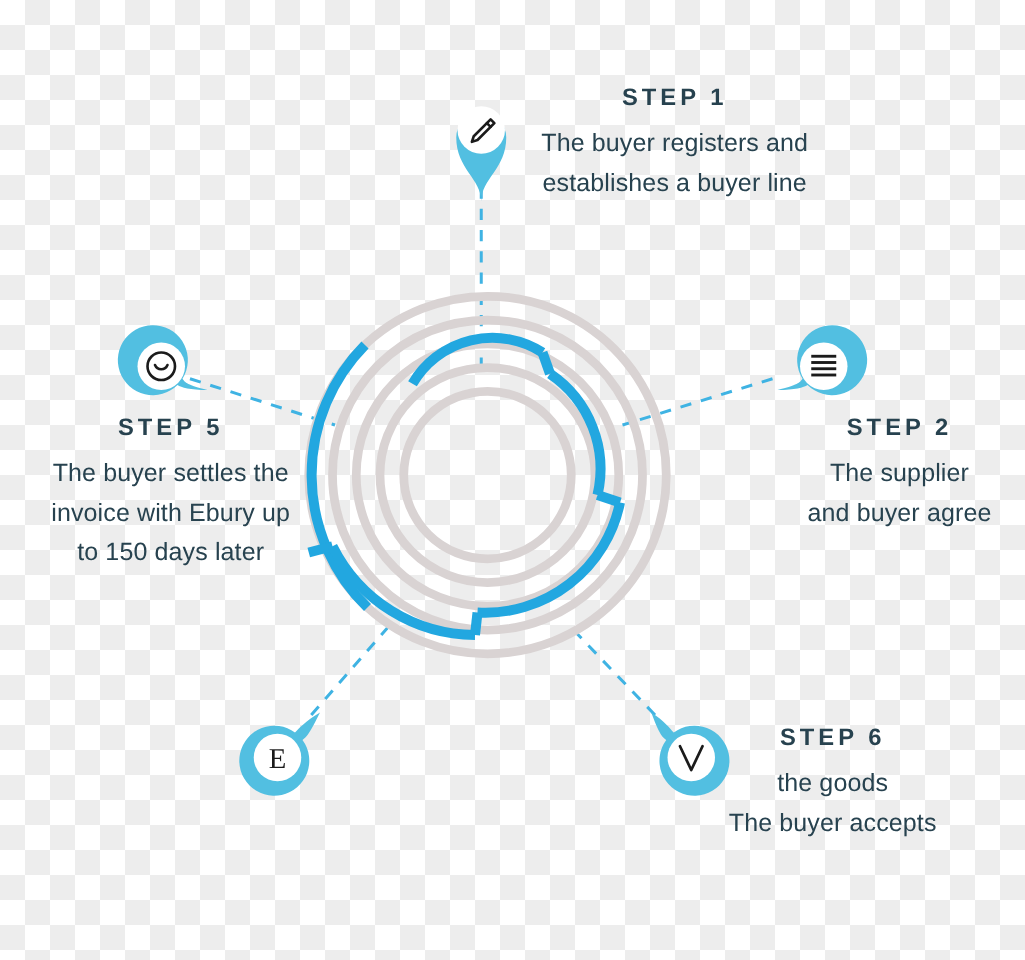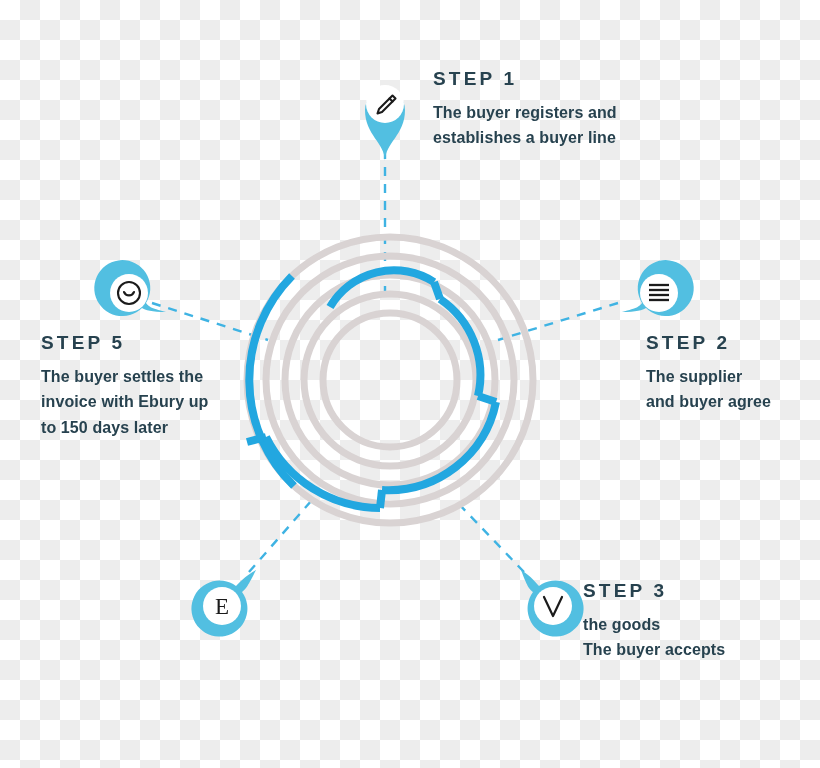--- a/index.html
+++ b/index.html
@@ -14,34 +14,34 @@
     background-image:
       linear-gradient(45deg,#ededed 25%,transparent 25%,transparent 75%,#ededed 75%,#ededed),
       linear-gradient(45deg,#ededed 25%,transparent 25%,transparent 75%,#ededed 75%,#ededed);
     background-size:40px 40px;
     background-position:0 0, 20px 20px;
   }
   #stage{position:absolute;left:0;top:0;width:820px;height:768px;}
 
   .svg-layer{position:absolute;left:0;top:0;width:820px;height:768px;pointer-events:none;}
 
-  .step-block{position:absolute;}
+  .step-block{position:absolute;text-align:center;}
 
   .step-title{
     font-size:19px;
     font-weight:bold;
     letter-spacing:3.2px;
     color:#27424f;
     line-height:1;
     margin:0 0 12px 0;
     white-space:nowrap;
   }
   .step-body{
-    font-size:16px;
-    font-weight:700;
+    font-size:20px;
+    font-weight:400;
     color:#27424f;
     line-height:1.58;
     margin:0;
     letter-spacing:.1px;
   }
   .step-body span{display:block;white-space:nowrap;}
 
   
   #step1-text{left:433px;top:69px;}
   #step2-text{left:646px;top:333px;}
@@ -172,21 +172,21 @@
 
   <div class="step-block" id="step2-text">
     <div class="step-title">STEP 2</div>
     <div class="step-body">
       <span>The supplier</span>
       <span>and buyer agree</span>
     </div>
   </div>
 
   <div class="step-block" id="step3-text">
-    <div class="step-title">STEP 3</div>
+    <div class="step-title">STEP 6</div>
     <div class="step-body">
       <span>the goods</span>
       <span>The buyer accepts</span>
     </div>
   </div>
 
 
   <div class="step-block" id="step5-text">
     <div class="step-title">STEP 5</div>
     <div class="step-body">

